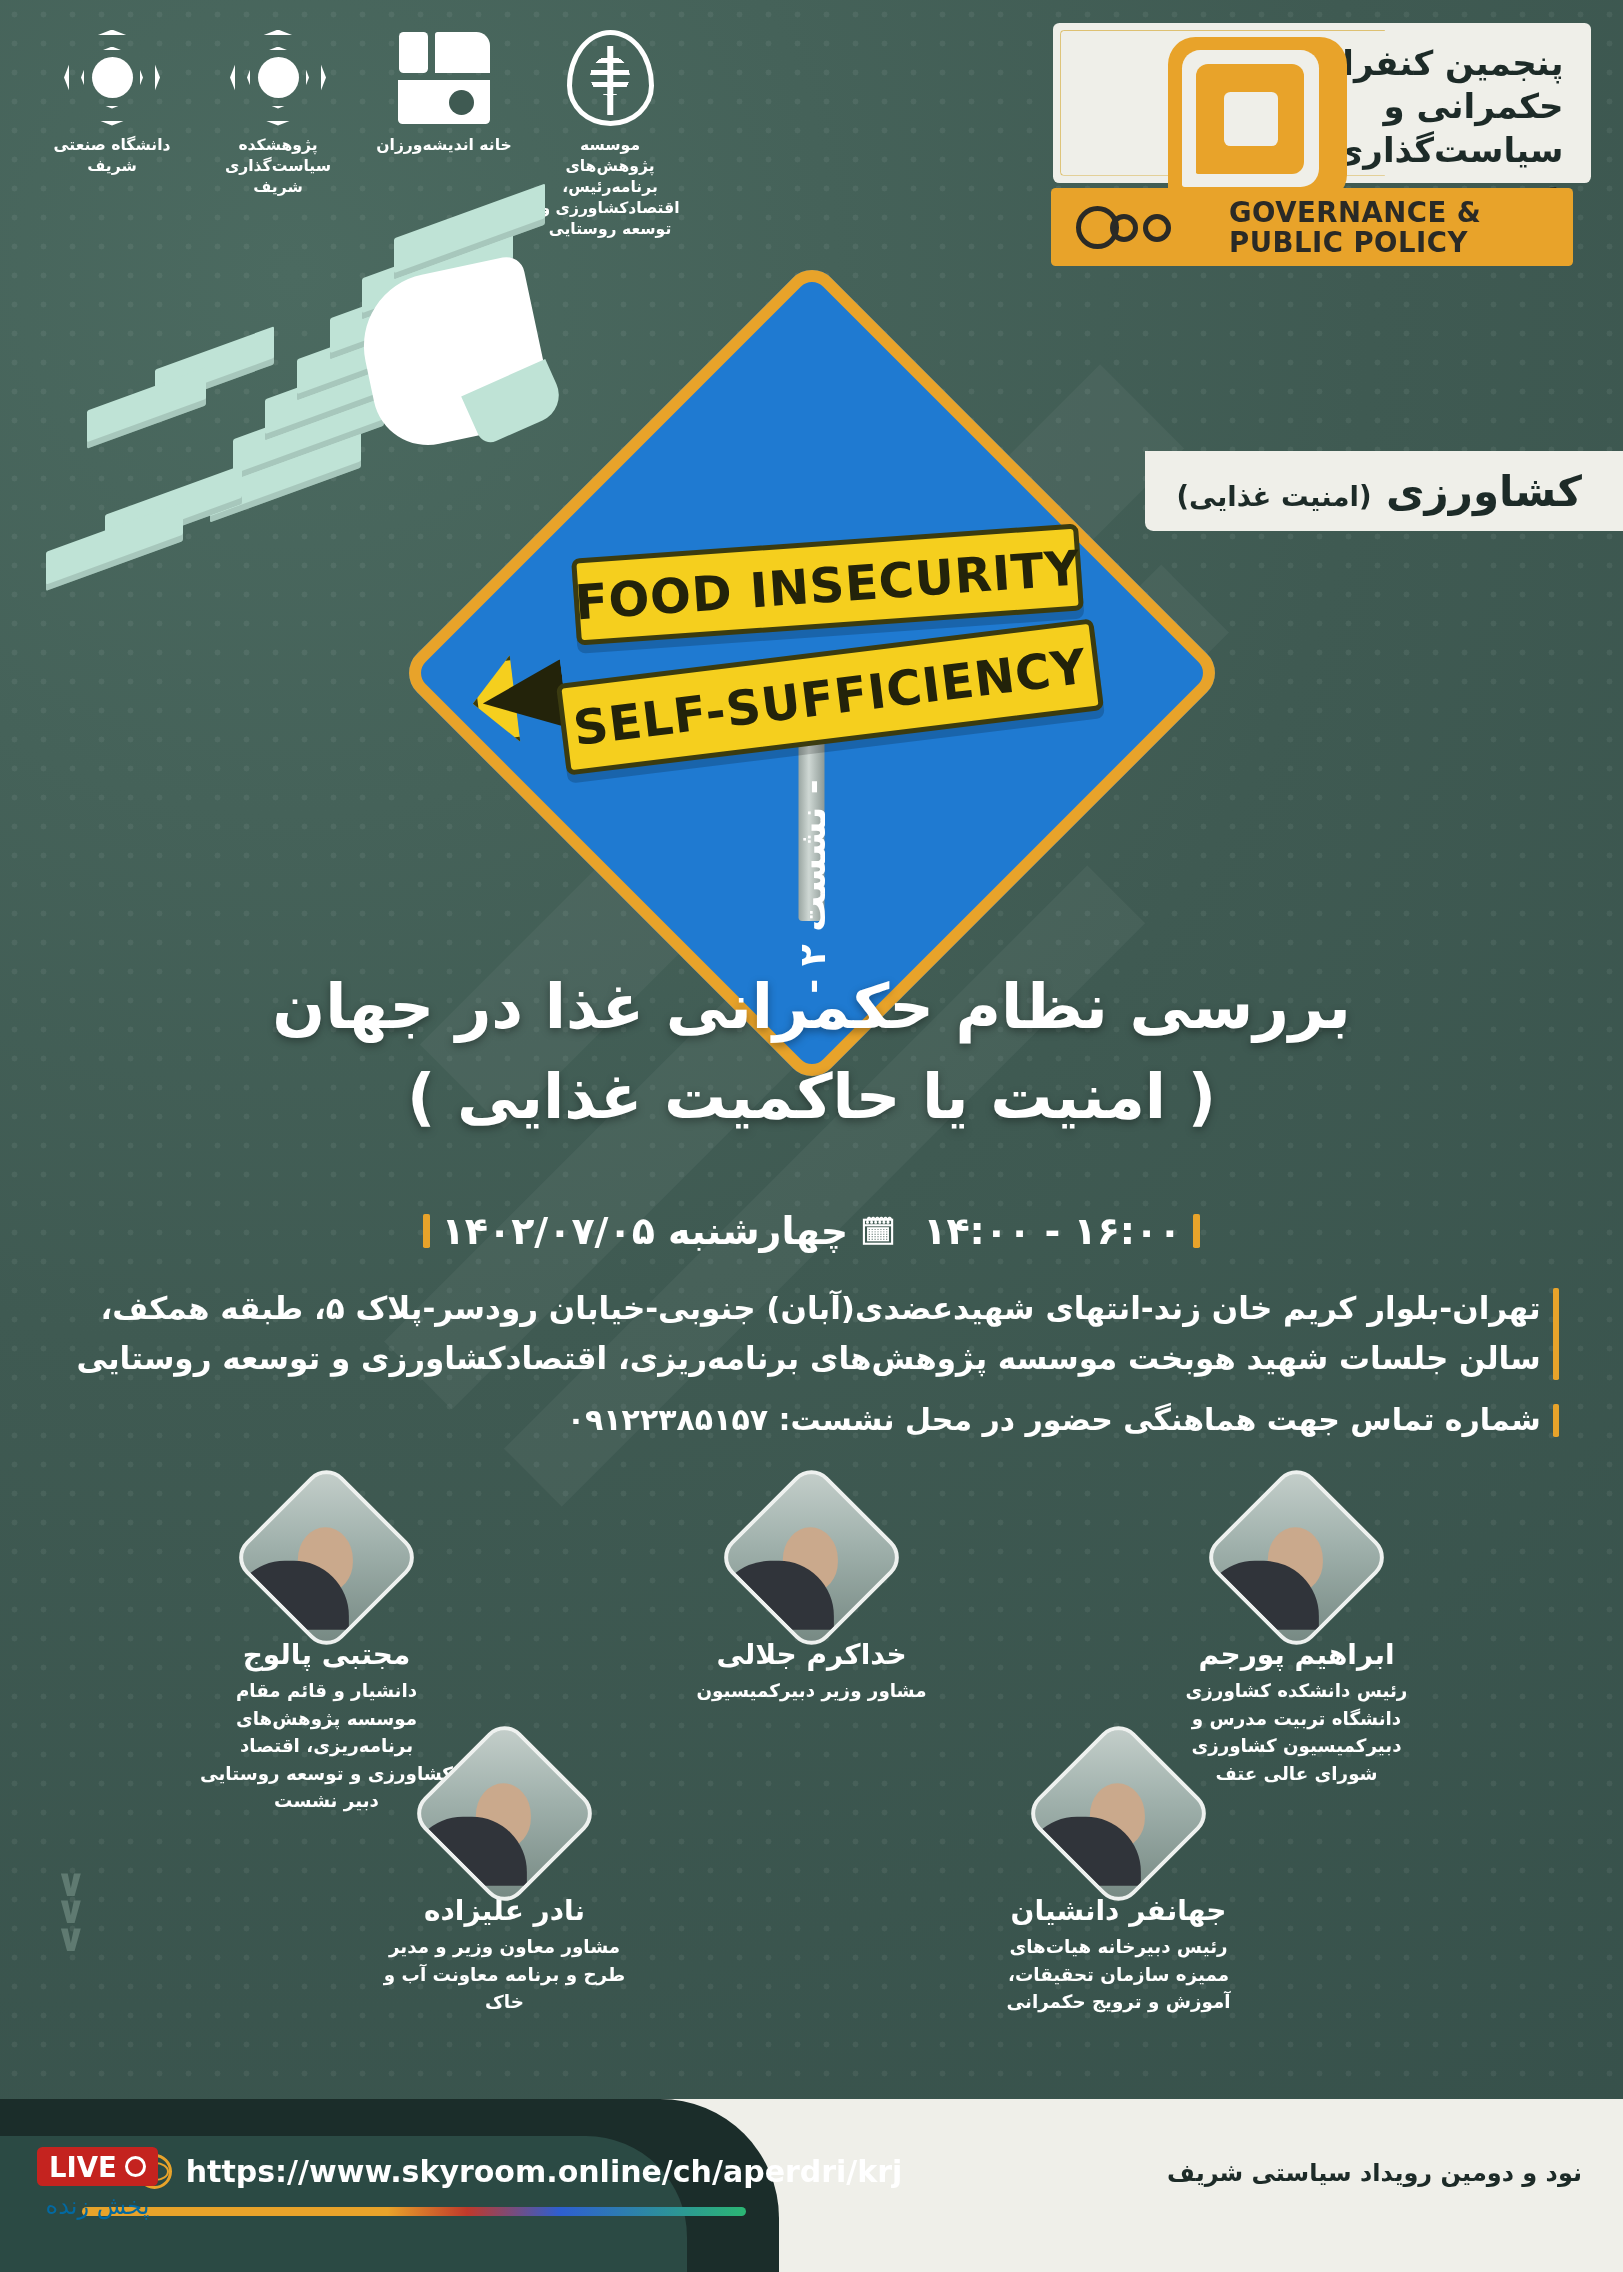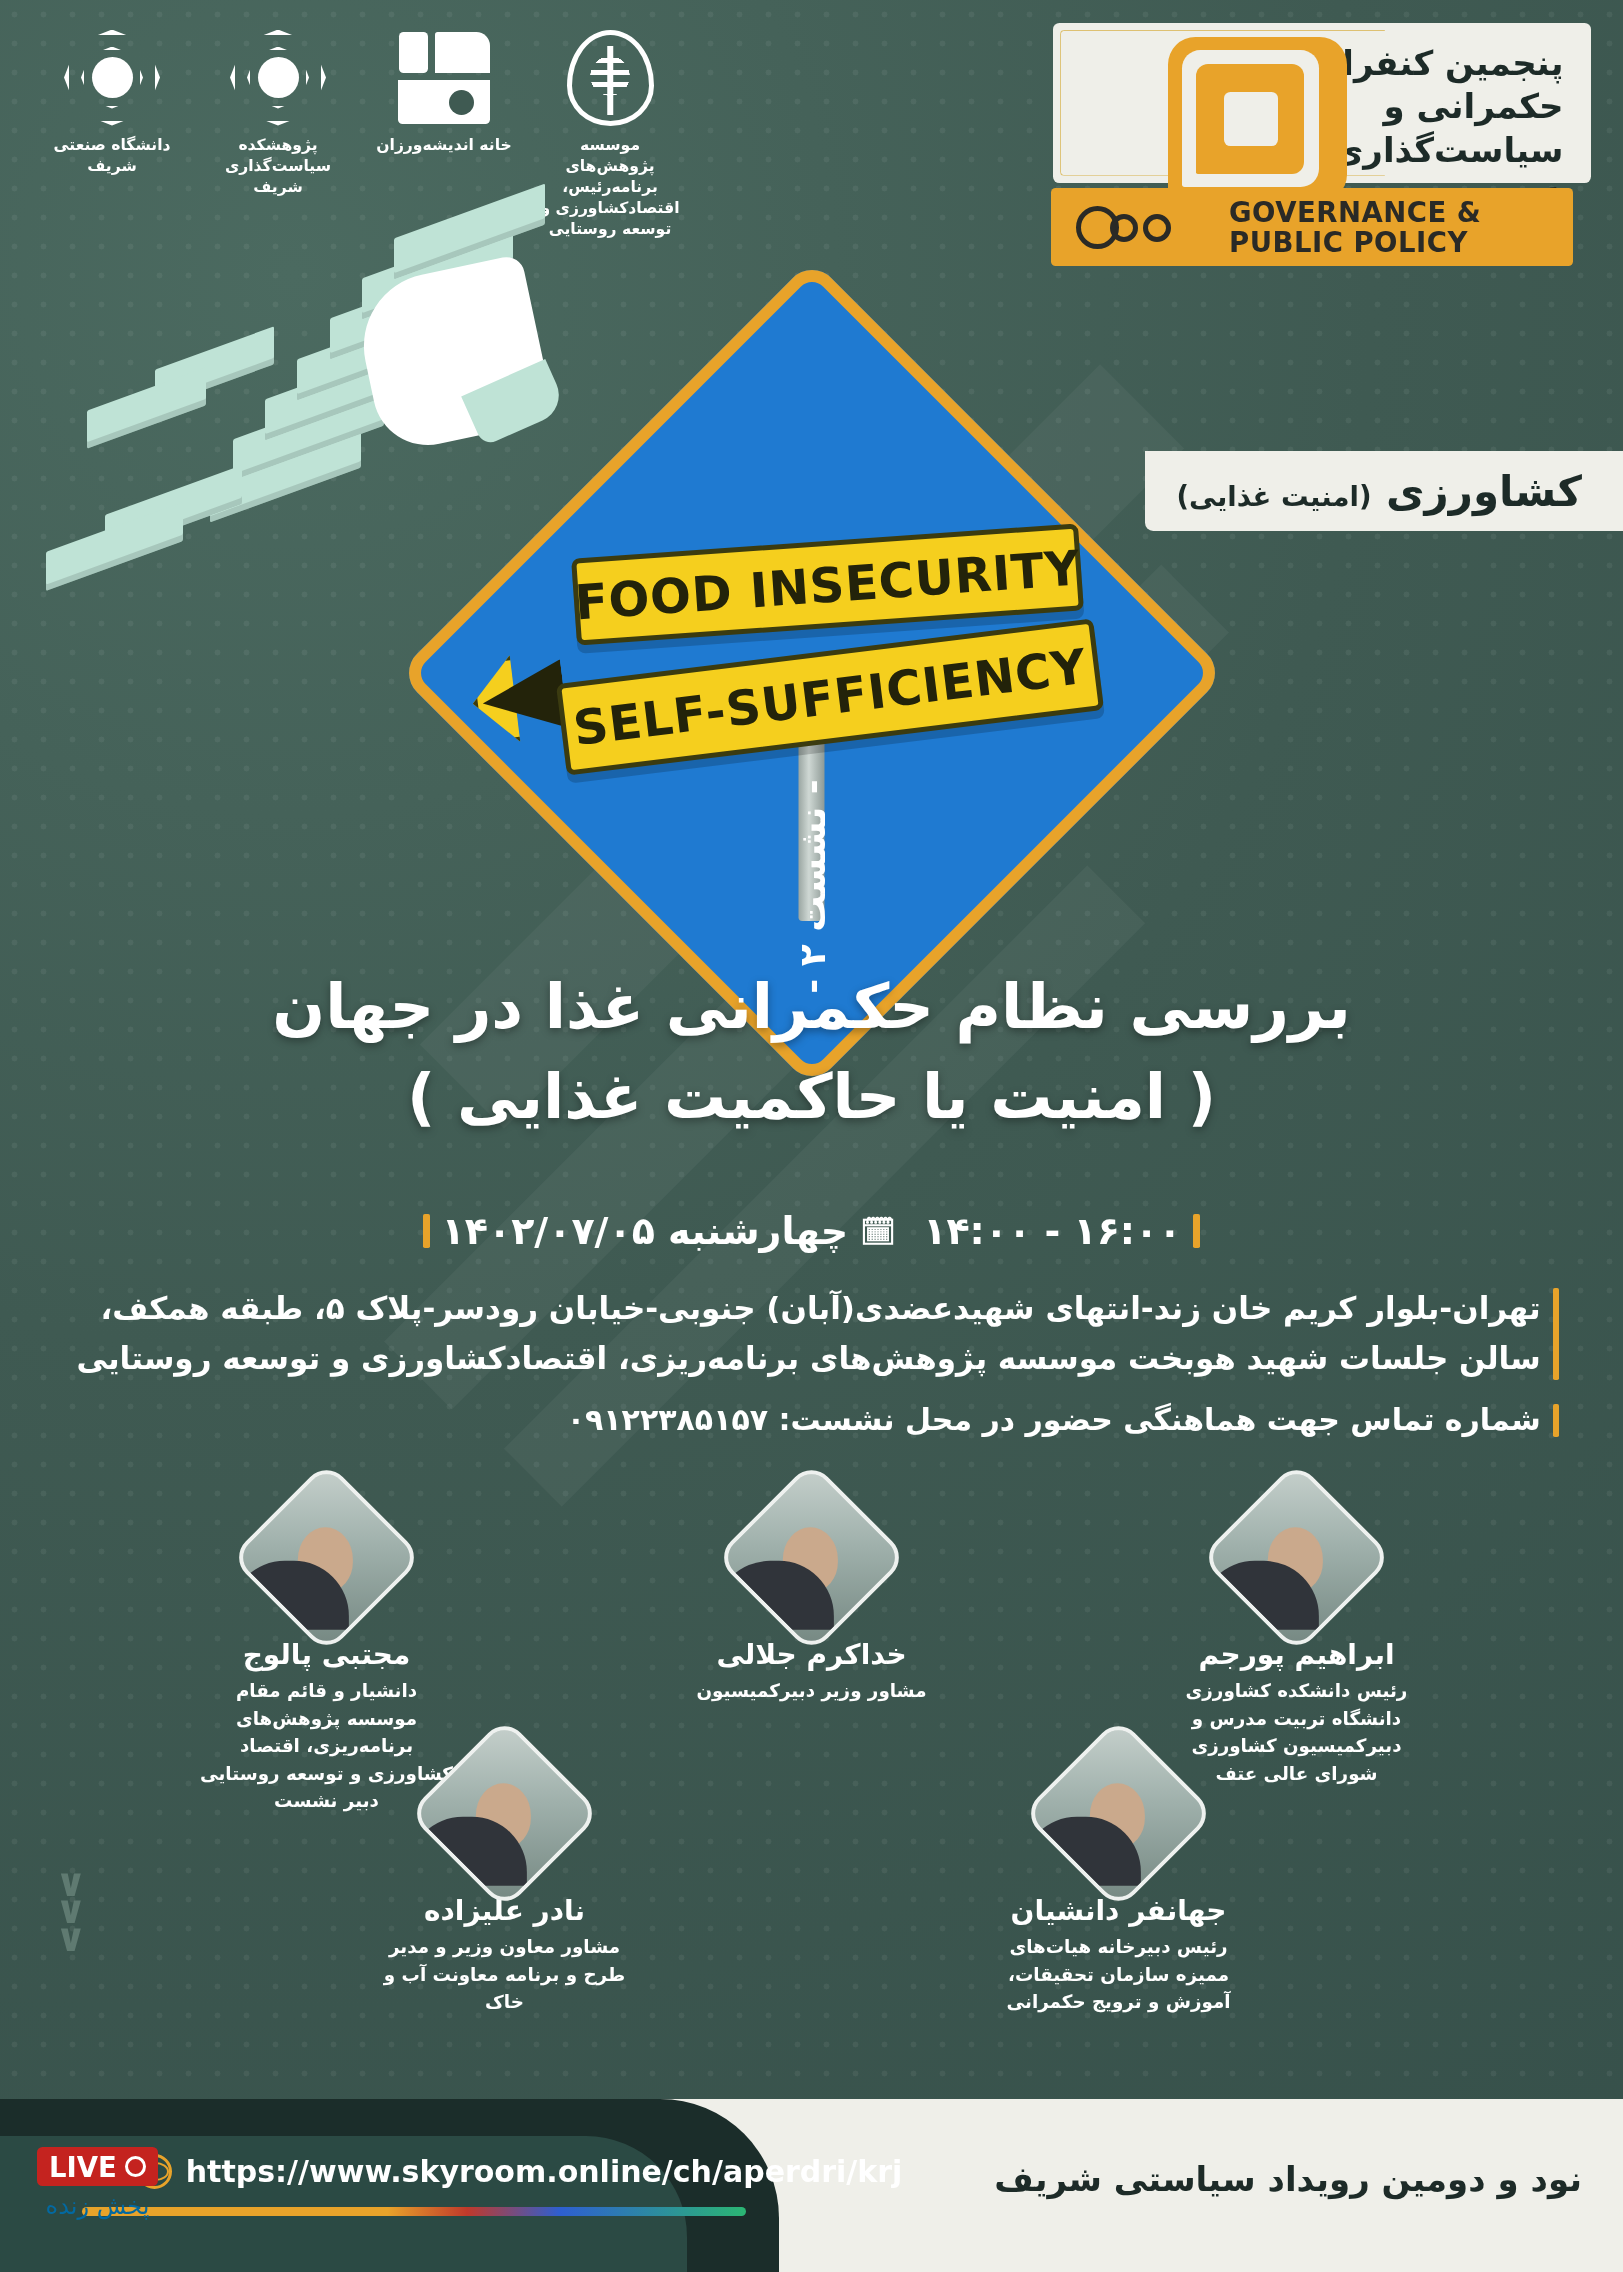--- a/index.html
+++ b/index.html
@@ -325,21 +325,21 @@
     background: #1b2d2a;
     border-radius: 0 119px 0 0;
   }
   .footer .swoosh2 {
     position: absolute; left: 0; bottom: 0; width: 687px; height: 137px;
     background: #2b4a44;
     border-radius: 0 101px 0 0;
   }
   .footer-event {
     position: absolute; right: 41px; top: 60px;
-    font-size: 34px; font-weight: 800; color: #1d2b28;
+    font-size: 24px; font-weight: 800; color: #1d2b28;
   }
   .url {
     position: absolute; left: 137px; top: 55px;
     direction: ltr; font-size: 30px; font-weight: 700; color: #ffffff;
     display: flex; align-items: center; gap: 13.7px;
   }
   .globe-icon {
     width: 35px; height: 35px; border: 3.2px solid #e8a32a; border-radius: 50%;
     position: relative;
   }

